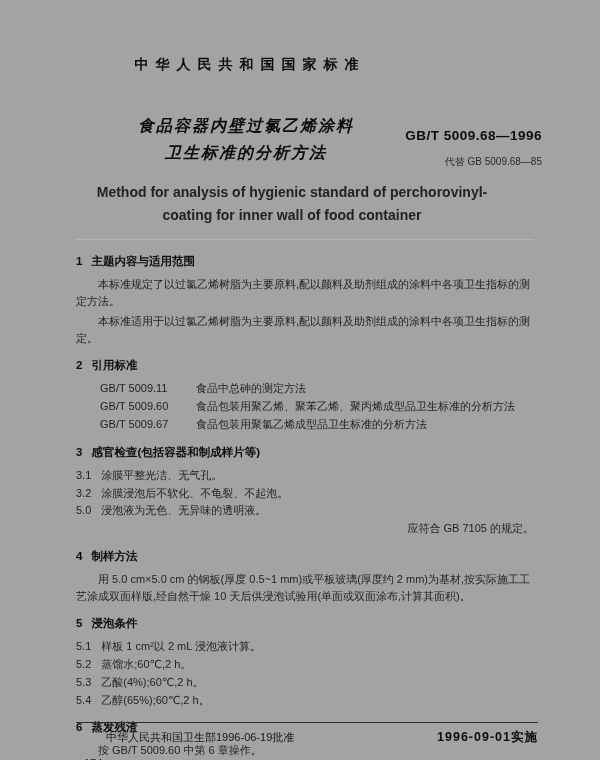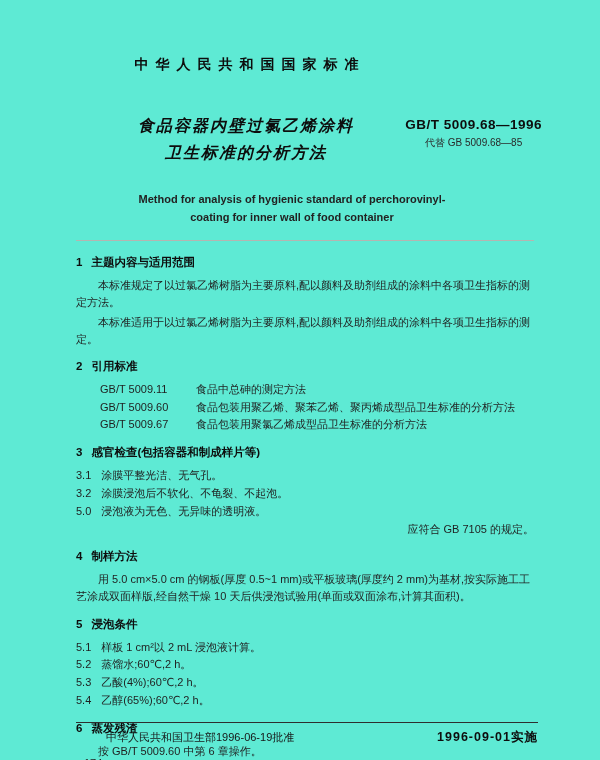--- a/index.html
+++ b/index.html
@@ -6,21 +6,21 @@
   html,body { width:600px; height:760px; }
   body {
     background:#ffffff;
     font-family:"Liberation Sans","DejaVu Sans",sans-serif;
     color:#1c1c1c;
     -webkit-font-smoothing:antialiased;
   }
   .page {
     position:relative;
     width:600px; height:760px;
-    background:#5eead4;
+    background:#a3a3a3;
     padding:56px 66px 0 76px;
     overflow:hidden;
   }
   
   .std-type {
     text-align:center;
     margin-right:110px;
     font-weight:bold;
     font-size:14px;
     letter-spacing:7px;
@@ -32,31 +32,31 @@
     text-align:center;
     font-weight:bold;
     font-size:16px;
     letter-spacing:2px;
     line-height:1.7;
     color:#0d0d0d;
     font-style:italic;
   }
   .std-no-block {
     position:absolute;
-    top:117px; right:58px;
-    text-align:center;
+    top:128px; right:58px;
+    text-align:right;
   }
   .std-no { font-weight:bold; font-size:13.5px; letter-spacing:0.5px; color:#0d0d0d; }
-  .replaces { margin-top:4px; font-size:10px; color:#2a2a2a; }
+  .replaces { margin-top:12px; font-size:10px; color:#2a2a2a; }
   .en-title {
-    margin-top:25px;
+    margin-top:15px;
     margin-right:26px;
     text-align:center;
     font-weight:bold;
-    font-size:11px;
+    font-size:14px;
     line-height:1.6;
     color:#222;
   }
   .header-rule {
     margin-top:13px;
     border:none;
     border-top:1px solid #b5b5b0;
   }
   
   .doc-body { margin-top:14px; font-size:11px; color:#1f1f1f; }

